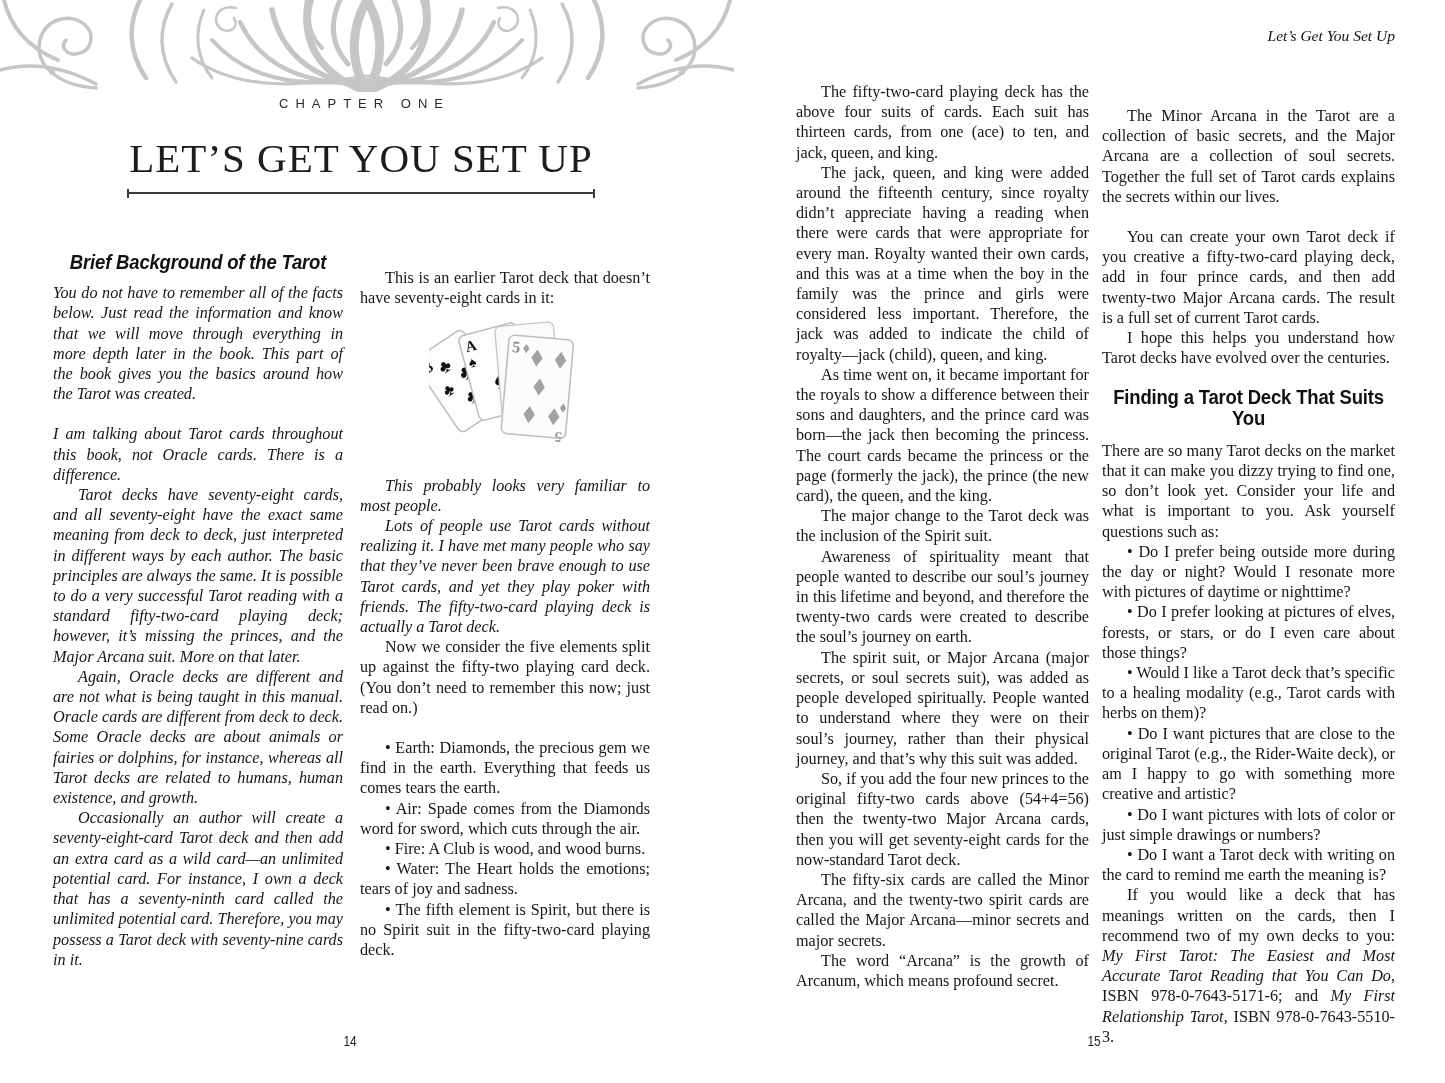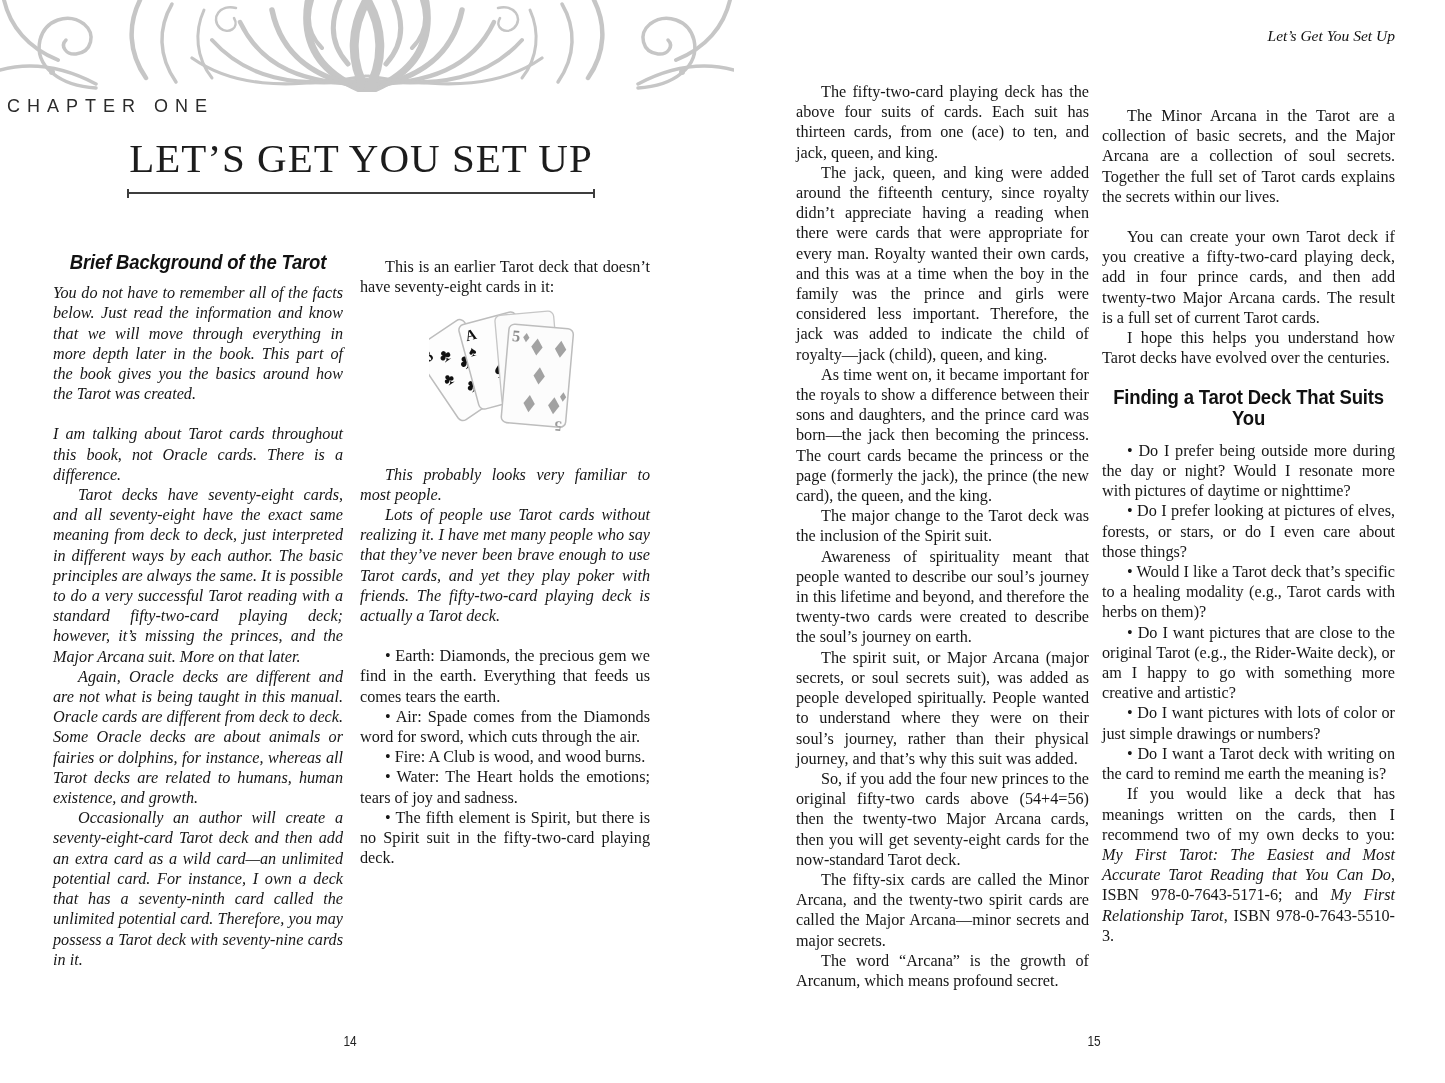--- a/index.html
+++ b/index.html
@@ -10,22 +10,22 @@
   }
   .page{position:absolute;top:0;height:963px;}
   #page-left{left:0;width:722px;}
   #page-right{left:722px;width:723px;}
 
   
   .ornament{position:absolute;left:0;top:0;}
 
   
   .kicker{
-    position:absolute;left:0;top:96px;width:722px;text-align:left;
-    font-family:"Liberation Sans",sans-serif;font-size:18px;font-weight:400;
+    position:absolute;left:0;top:96px;width:722px;text-align:center;
+    font-family:"Liberation Sans",sans-serif;font-size:13px;font-weight:400;
     letter-spacing:7px;text-indent:7px;color:#2b2b2b;
   }
   .title{
     position:absolute;left:0;top:134px;width:722px;text-align:center;
     font-size:41px;letter-spacing:1px;color:#1c1c1c;font-weight:400;
   }
   .title-rule{
     position:absolute;left:127px;top:192px;width:468px;height:2px;background:#3d3d3d;
   }
   .title-rule::before,.title-rule::after{
@@ -42,21 +42,21 @@
   .em{font-style:italic;}
   p.it{font-style:italic;}
   h3.sec{
     font-family:"Liberation Sans",sans-serif;font-weight:700;font-size:19.5px;
     letter-spacing:-0.2px;text-align:center;margin:0 0 11px 0;color:#111;
     transform:scaleX(0.95);transform-origin:center;
   }
   h3.sec2{margin:19px 0 13px 0;}
 
   #lp-col1{left:53px;top:252px;width:290px;font-style:italic;}
-  #lp-col2{left:360px;top:257px;width:290px;}
+  #lp-col2{left:360px;top:268px;width:290px;}
   #rp-col1{left:74px;top:82px;width:293px;}  
   #rp-col2{left:380px;top:82px;width:293px;margin-top:24px;}
 
   .runhead{
     position:absolute;left:376px;top:27px;width:297px;text-align:right;
     font-style:italic;font-size:15.5px;color:#111;
   }
   .pagenum{
     position:absolute;top:1033px;width:60px;text-align:center;
     font-family:"Liberation Sans",sans-serif;font-size:14.5px;color:#222;
@@ -150,20 +150,21 @@
           <use href="#dmd" transform="translate(-6,30)" fill="#a2a2a2"></use>
           <use href="#dmd" transform="translate(20,30)" fill="#a2a2a2"></use>
           <use href="#dmd" transform="translate(29,20) scale(0.55)" fill="#a2a2a2"></use>
           <text transform="translate(30,46) rotate(180)" font-family="Liberation Serif, serif" font-size="15" font-weight="bold" fill="#9a9a9a">5</text>
         </g>
       </svg>
     </figure>
 
     <p class="ind it">This probably looks very familiar to most people.</p>
     <p class="ind it">Lots of people use Tarot cards without realizing it. I have met many people who say that they’ve never been brave enough to use Tarot cards, and yet they play poker with friends. The fifty-two-card playing deck is actually a Tarot deck.</p>
+    <p class="ind">Now we consider the five elements split up against the fifty-two playing card deck. (You don’t need to remember this now; just read on.)</p>
     <p class="ind gap">• Earth: Diamonds, the precious gem we find in the earth. Everything that feeds us comes tears the earth.</p>
     <p class="ind">• Air: Spade comes from the Diamonds word for sword, which cuts through the air.</p>
     <p class="ind">• Fire: A Club is wood, and wood burns.</p>
     <p class="ind">• Water: The Heart holds the emotions; tears of joy and sadness.</p>
     <p class="ind">• The fifth element is Spirit, but there is no Spirit suit in the fifty-two-card playing deck.</p>
   </div>
 
   <div class="pagenum" id="pagenum-left">14</div>
 </div>
 
@@ -181,20 +182,21 @@
     <p class="ind">So, if you add the four new princes to the original fifty-two cards above (54+4=56) then the twenty-two Major Arcana cards, then you will get seventy-eight cards for the now-standard Tarot deck.</p>
     <p class="ind">The fifty-six cards are called the Minor Arcana, and the twenty-two spirit cards are called the Major Arcana—minor secrets and major secrets.</p>
     <p class="ind">The word “Arcana” is the growth of Arcanum, which means profound secret.</p>
   </div>
 
   <div class="col" id="rp-col2">
     <p class="ind">The Minor Arcana in the Tarot are a collection of basic secrets, and the Major Arcana are a collection of soul secrets. Together the full set of Tarot cards explains the secrets within our lives.</p>
     <p class="ind gap">You can create your own Tarot deck if you creative a fifty-two-card playing deck, add in four prince cards, and then add twenty-two Major Arcana cards. The result is a full set of current Tarot cards.</p>
     <p class="ind">I hope this helps you understand how Tarot decks have evolved over the centuries.</p>
     <h3 class="sec sec2">Finding a Tarot Deck That Suits You</h3>
+    <p>There are so many Tarot decks on the market that it can make you dizzy trying to find one, so don’t look yet. Consider your life and what is important to you. Ask yourself questions such as:</p>
     <p class="ind">• Do I prefer being outside more during the day or night? Would I resonate more with pictures of daytime or nighttime?</p>
     <p class="ind">• Do I prefer looking at pictures of elves, forests, or stars, or do I even care about those things?</p>
     <p class="ind">• Would I like a Tarot deck that’s specific to a healing modality (e.g., Tarot cards with herbs on them)?</p>
     <p class="ind">• Do I want pictures that are close to the original Tarot (e.g., the Rider-Waite deck), or am I happy to go with something more creative and artistic?</p>
     <p class="ind">• Do I want pictures with lots of color or just simple drawings or numbers?</p>
     <p class="ind">• Do I want a Tarot deck with writing on the card to remind me earth the meaning is?</p>
     <p class="ind">
       <span>If you would like a deck that has meanings written on the cards, then I recommend two of my own decks to you: </span><span class="em">My First Tarot: The Easiest and Most Accurate Tarot Reading that You Can Do</span><span>, ISBN 978-0-7643-5171-6; and </span><span class="em">My First Relationship Tarot</span><span>, ISBN 978-0-7643-5510-3.</span>
     </p>
   </div>

